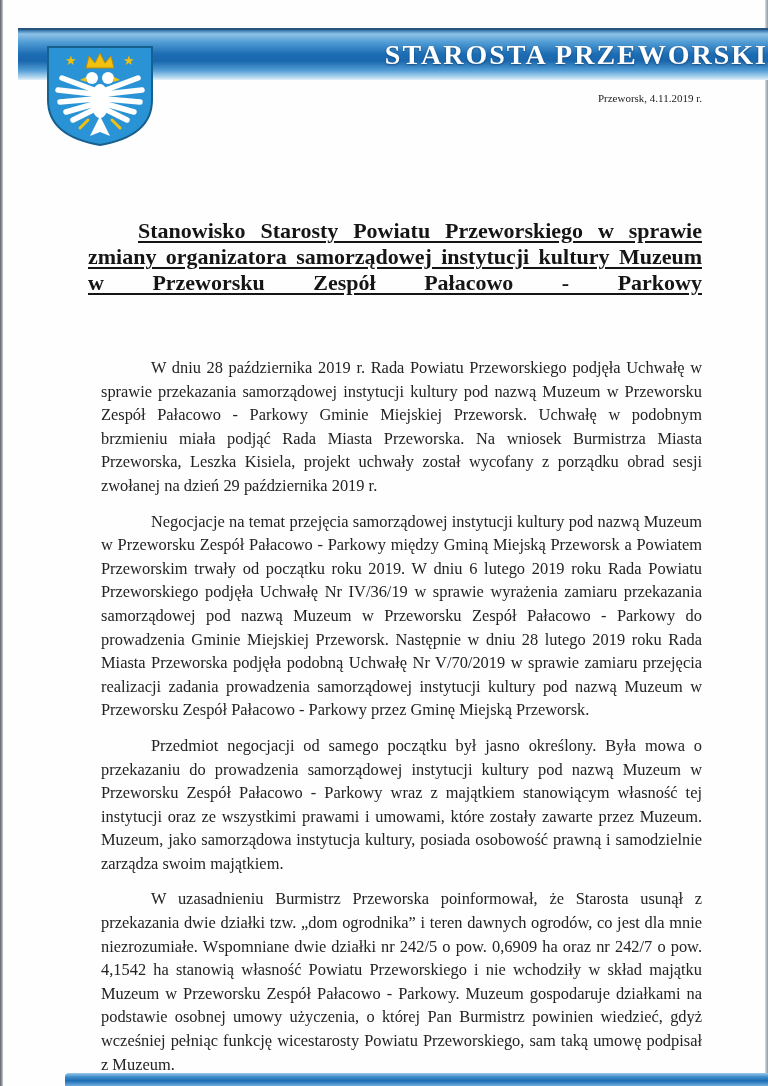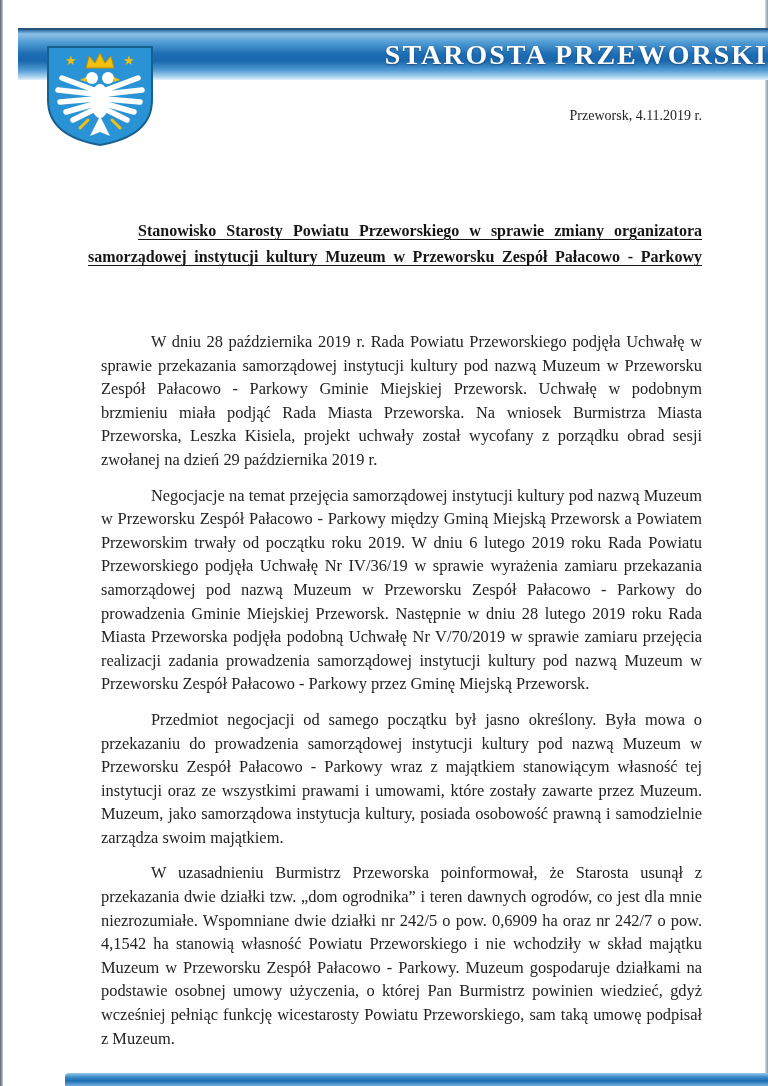--- a/index.html
+++ b/index.html
@@ -34,30 +34,30 @@
     color: #ffffff;
     font-size: 28px;
     font-weight: bold;
     letter-spacing: 2px;
     text-shadow: 0 1px 2px rgba(10,40,80,0.55);
   }
   .crest {
     position: absolute; left: 40px; top: 44px; width: 120px; height: 104px;
   }
   .date-line {
-    position: absolute; top: 108px; right: 66px;
-    font-size: 14px;
+    position: absolute; top: 92px; right: 66px;
+    font-size: 11px;
     color: #242424;
   }
   .content {
     position: absolute; left: 88px; right: 66px; top: 218px;
     text-align: justify;
   }
   .doc-title {
-    font-size: 16px;
+    font-size: 22px;
     font-weight: bold;
     line-height: 26px;
     text-indent: 50px;
     text-decoration: underline;
     text-underline-offset: 3px;
     margin-bottom: 34px;
     color: #151515;
   }
   .doc-title::after { content: ""; display: inline-block; width: 100%; }
   .para {

